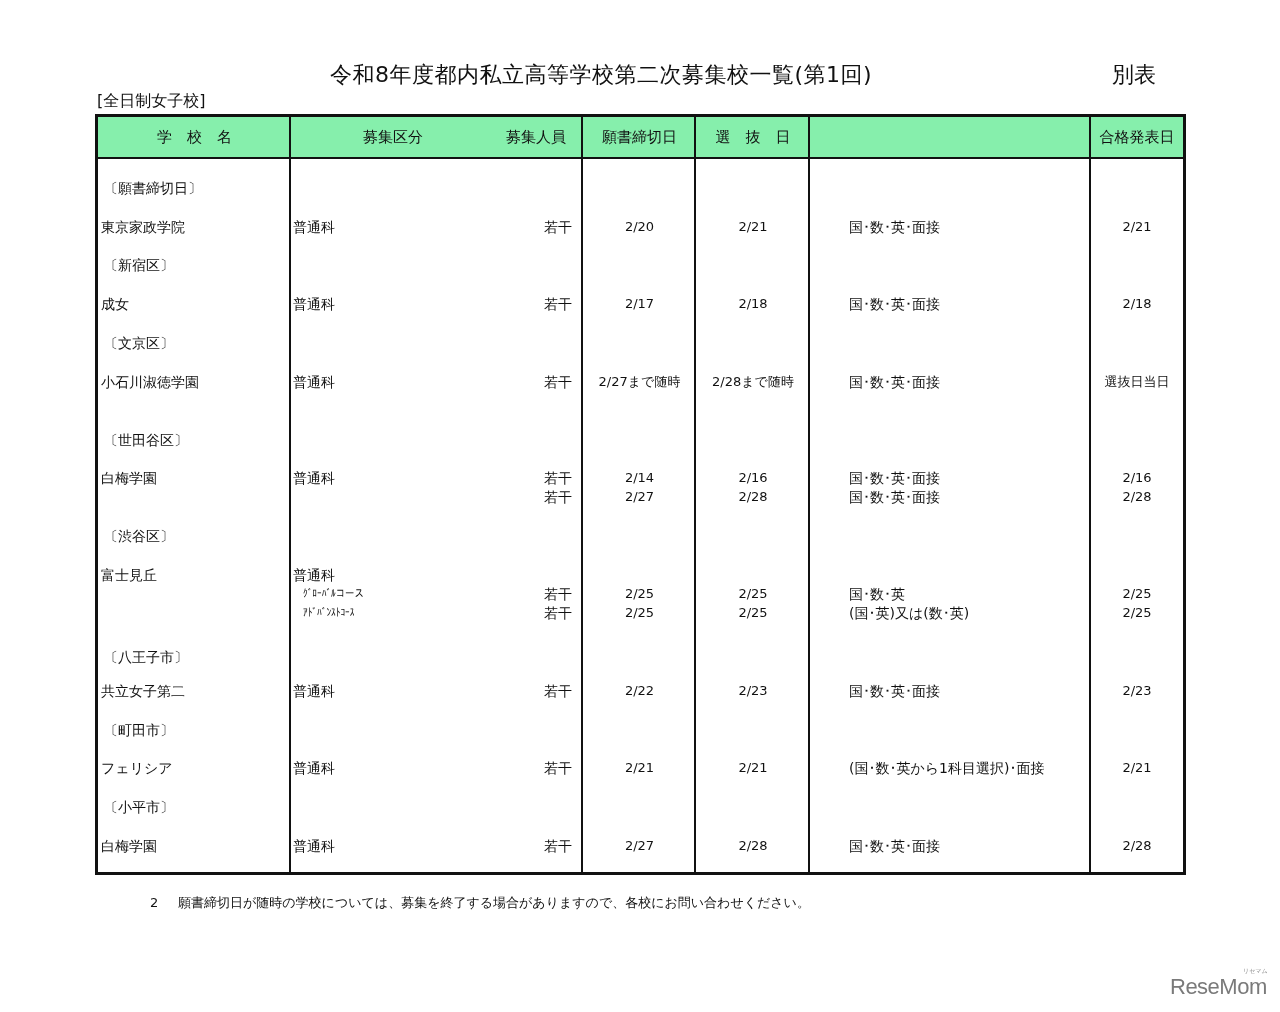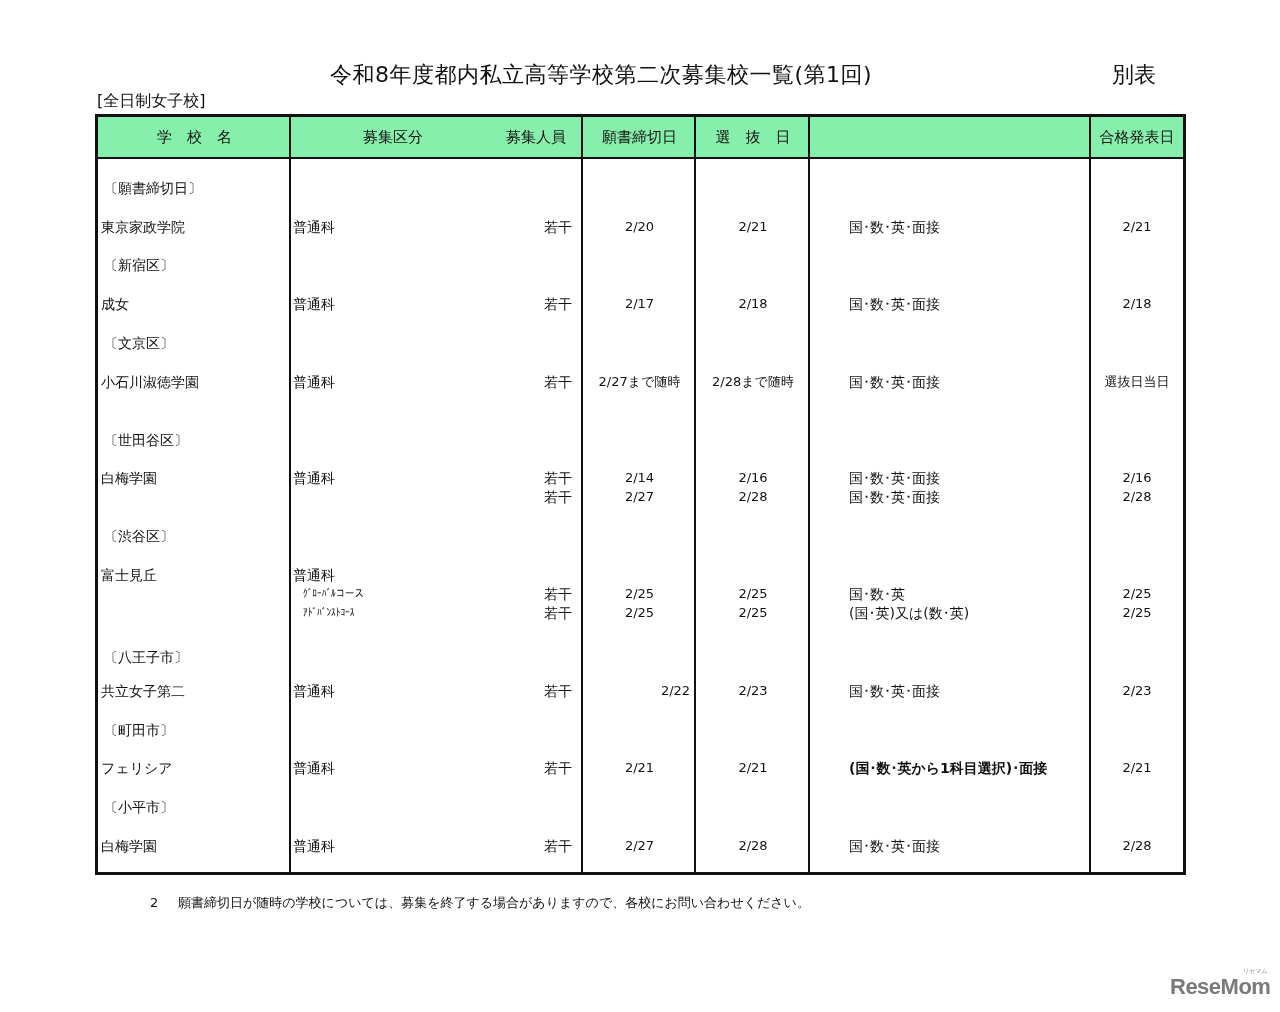--- a/index.html
+++ b/index.html
@@ -21,21 +21,21 @@
   .c-course { left:205px; font-size:11px; transform:scaleX(0.85); transform-origin:left; }
   .c-count { left:440px; width:40px; text-align:center; }
   .c-dl { left:485px; width:113px; text-align:center; font-size:13px; }
   .c-sel { left:598px; width:114px; text-align:center; font-size:13px; }
   .c-subj { left:715px; font-size:14px;margin-left:36px; }
   .c-ann { left:993px; width:92px; text-align:center; font-size:13px; }
   .notes { position:absolute; left:100px; top:893px; font-size:13px; line-height:20px; }
   .notes .row { white-space:nowrap; }
   .notes .lbl { display:inline-block; width:50px; }
   .notes .num { display:inline-block; width:28px; }
-  .logo { position:absolute; left:1170px; top:974px; font-size:22px; font-weight:bold; color:#7a7a7a;
+  .logo { position:absolute; left:1170px; top:974px; font-size:22px; font-weight:normal; color:#7a7a7a;
           font-family:"Liberation Sans","DejaVu Sans",sans-serif; letter-spacing:-0.5px; }
   .logo-small { position:absolute; left:1243px; top:967px; font-size:6px; color:#888; }
 </style>
 </head>
 <body>
 
 <div class="title">令和8年度都内私立高等学校第二次募集校一覧(第1回)</div>
 <div class="annex">別表</div>
 <div class="subtitle">[全日制女子校]</div>
 
@@ -109,32 +109,32 @@
   <div class="cell c-count" style="top:487px;">若干</div>
   <div class="cell c-dl" style="top:487px;">2/25</div>
   <div class="cell c-sel" style="top:487px;">2/25</div>
   <div class="cell c-subj" style="top:487px;">(国･英)又は(数･英)</div>
   <div class="cell c-ann" style="top:487px;">2/25</div>
 
   <div class="cell c-dist" style="top:531px;">〔八王子市〕</div>
   <div class="cell c-name" style="top:565px;">共立女子第二</div>
   <div class="cell c-div" style="top:565px;">普通科</div>
   <div class="cell c-count" style="top:565px;">若干</div>
-  <div class="cell c-dl" style="top:565px;padding-left:36px;">2/22</div>
+  <div class="cell c-dl" style="top:565px;">2/22</div>
   <div class="cell c-sel" style="top:565px;">2/23</div>
   <div class="cell c-subj" style="top:565px;">国･数･英･面接</div>
   <div class="cell c-ann" style="top:565px;">2/23</div>
 
   <div class="cell c-dist" style="top:604px;">〔町田市〕</div>
   <div class="cell c-name" style="top:642px;">フェリシア</div>
   <div class="cell c-div" style="top:642px;">普通科</div>
   <div class="cell c-count" style="top:642px;">若干</div>
   <div class="cell c-dl" style="top:642px;">2/21</div>
   <div class="cell c-sel" style="top:642px;">2/21</div>
-  <div class="cell c-subj" style="top:642px;font-weight:bold;">(国･数･英から1科目選択)･面接</div>
+  <div class="cell c-subj" style="top:642px;">(国･数･英から1科目選択)･面接</div>
   <div class="cell c-ann" style="top:642px;">2/21</div>
 
   <div class="cell c-dist" style="top:640px;margin-top:41px;">〔小平市〕</div>
   <div class="cell c-name" style="top:720px;">白梅学園</div>
   <div class="cell c-div" style="top:720px;">普通科</div>
   <div class="cell c-count" style="top:720px;">若干</div>
   <div class="cell c-dl" style="top:720px;">2/27</div>
   <div class="cell c-sel" style="top:720px;">2/28</div>
   <div class="cell c-subj" style="top:720px;">国･数･英･面接</div>
   <div class="cell c-ann" style="top:720px;">2/28</div>

